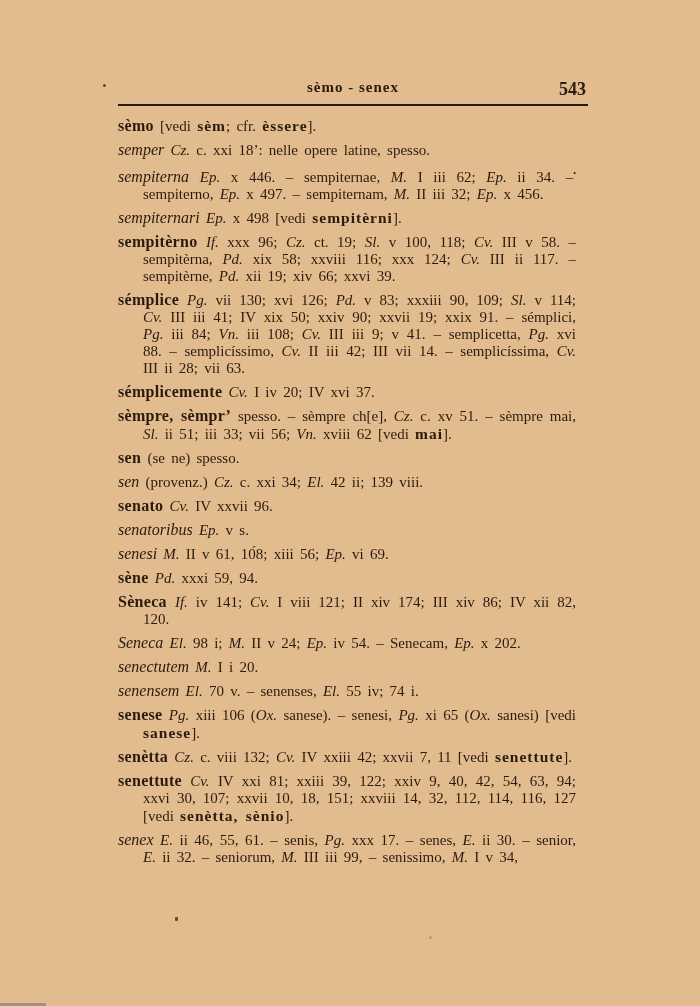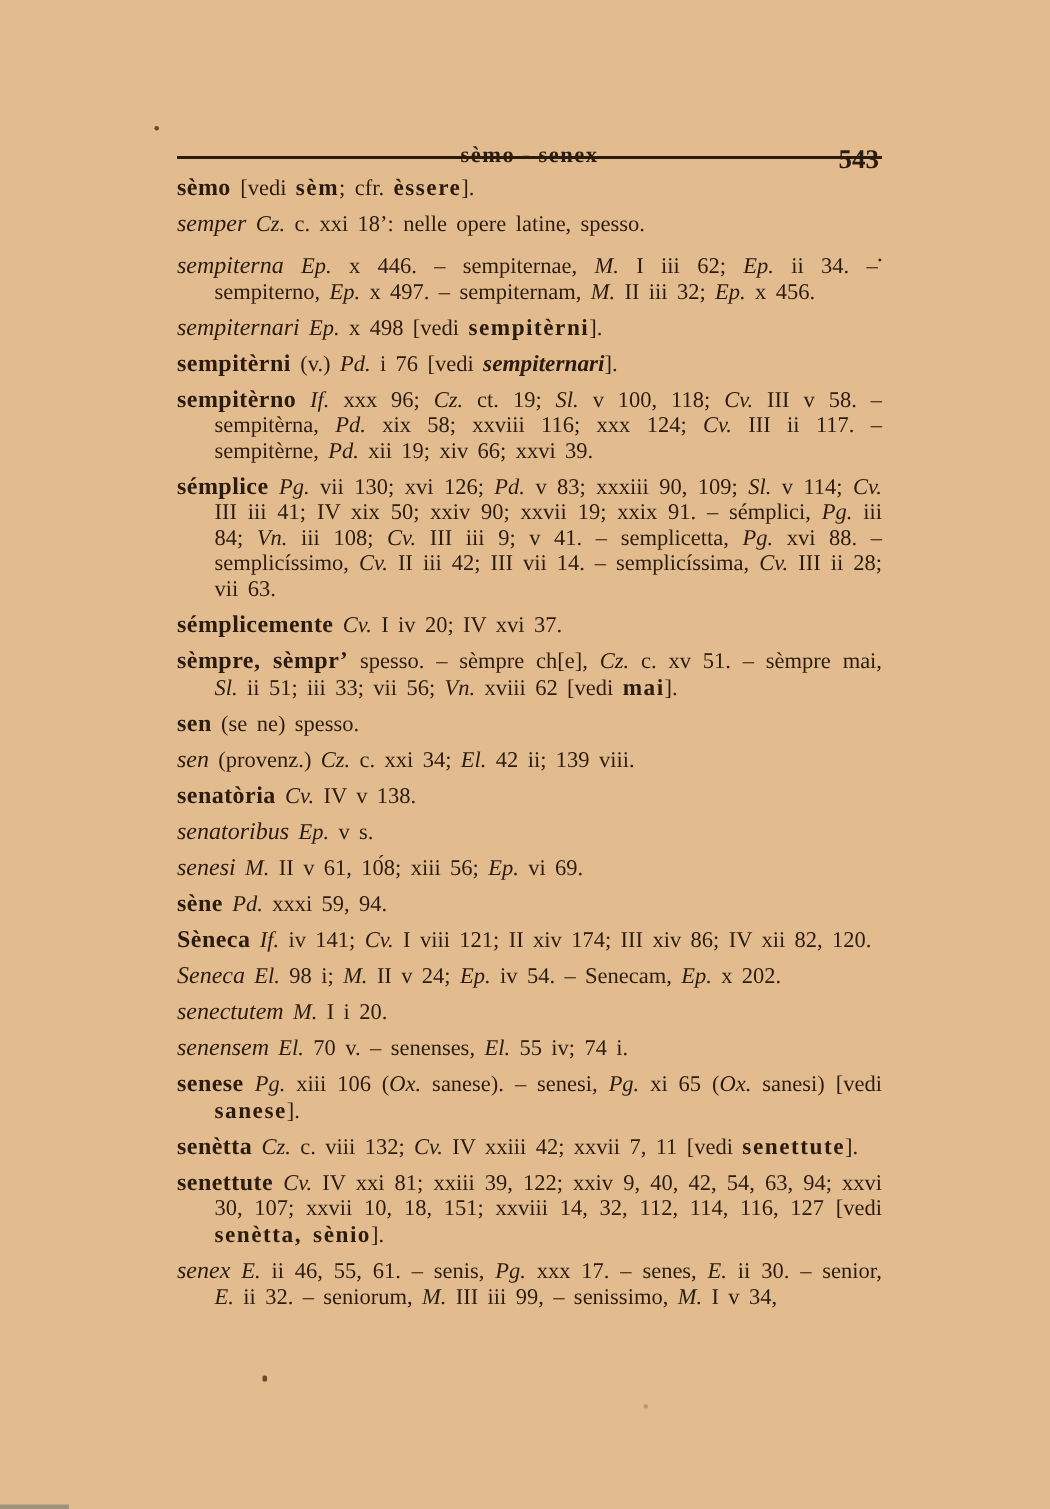--- a/index.html
+++ b/index.html
@@ -10,21 +10,21 @@
   }
   .page {
     position: relative;
     width: 700px; height: 1006px;
     background: var(--paper, #e2bc8f);
     color: var(--ink, #2b1b0e);
     overflow: hidden;
   }
   .running-head {
     position: absolute;
-    top: 96px; left: 118px; width: 470px; height: 20px;
+    top: 79px; left: 118px; width: 470px; height: 20px;
   }
   .head-title {
     position: absolute; left: 0; right: 0; top: 0;
     text-align: center;
     font-weight: bold;
     font-size: 15px;
     letter-spacing: 1px;
   }
   .page-num {
     position: absolute; right: 2px; top: 0;
@@ -34,21 +34,21 @@
   .rule {
     position: absolute;
     top: 104px; left: 118px; width: 470px;
     border-top: 2.5px solid var(--ink, #2b1b0e);
   }
   .entries {
     position: absolute;
     top: 117px; left: 118px; width: 470px;
   }
   p.entry {
-    margin: 0 0 6px 0;
+    margin: 0 12px 6px 0;
     font-size: 15px;
     line-height: 17px;
     text-align: justify;
     padding-left: 25px;
     text-indent: -25px;
     word-spacing: 2.5px;
   }
   .hw  { font-weight: bold; font-size: 16px; letter-spacing: 0.3px; }
   .hwi { font-weight: normal; font-style: italic; font-size: 16px; }
   .bd  { font-weight: bold; font-size: 15.5px; letter-spacing: 1px; }
@@ -76,28 +76,27 @@
   <header class="running-head">
     <span class="head-title">sèmo - senex</span>
     <span class="page-num">543</span>
   </header>
   <div class="rule"></div>
   <main class="entries" id="entries">
       <p class="entry"><span class="hw">sèmo</span><span> [vedi </span><span class="bd">sèm</span><span>; cfr. </span><span class="bd">èssere</span><span>].</span></p>
       <p class="entry"><span class="hwi">semper</span><span> </span><span class="it">Cz.</span><span> c. xxi 18’: nelle opere latine, spesso.</span></p>
       <p class="entry"><span class="hwi">sempiterna</span><span> </span><span class="it">Ep.</span><span> x 446. – sempiternae, </span><span class="it">M.</span><span> I iii 62; </span><span class="it">Ep.</span><span> ii 34. –</span><span class="sup">•</span><span> sempiterno, </span><span class="it">Ep.</span><span> x 497. – sempiternam, </span><span class="it">M.</span><span> II iii 32; </span><span class="it">Ep.</span><span> x 456.</span></p>
       <p class="entry"><span class="hwi">sempiternari</span><span> </span><span class="it">Ep.</span><span> x 498 [vedi </span><span class="bd">sempitèrni</span><span>].</span></p>
-      <p class="entry"><span class="hw">sempitèrni</span><span> (v.) </span><span class="it">Pd.</span><span> i 76 [vedi </span><span class="bdi">sempiternari</span><span>].</span></p>
       <p class="entry"><span class="hw">sempitèrno</span><span> </span><span class="it">If.</span><span> xxx 96; </span><span class="it">Cz.</span><span> ct. 19; </span><span class="it">Sl.</span><span> v 100, 118; </span><span class="it">Cv.</span><span> III v 58. – sempitèrna, </span><span class="it">Pd.</span><span> xix 58; xxviii 116; xxx 124; </span><span class="it">Cv.</span><span> III ii 117. – sempitèrne, </span><span class="it">Pd.</span><span> xii 19; xiv 66; xxvi 39.</span></p>
       <p class="entry"><span class="hw">sémplice</span><span> </span><span class="it">Pg.</span><span> vii 130; xvi 126; </span><span class="it">Pd.</span><span> v 83; xxxiii 90, 109; </span><span class="it">Sl.</span><span> v 114; </span><span class="it">Cv.</span><span> III iii 41; IV xix 50; xxiv 90; xxvii 19; xxix 91. – sémplici, </span><span class="it">Pg.</span><span> iii 84; </span><span class="it">Vn.</span><span> iii 108; </span><span class="it">Cv.</span><span> III iii 9; v 41. – semplicetta, </span><span class="it">Pg.</span><span> xvi 88. – semplicíssimo, </span><span class="it">Cv.</span><span> II iii 42; III vii 14. – semplicíssima, </span><span class="it">Cv.</span><span> III ii 28; vii 63.</span></p>
       <p class="entry"><span class="hw">sémplicemente</span><span> </span><span class="it">Cv.</span><span> I iv 20; IV xvi 37.</span></p>
       <p class="entry"><span class="hw">sèmpre, sèmpr’</span><span> spesso. – sèmpre ch[e], </span><span class="it">Cz.</span><span> c. xv 51. – sèmpre mai, </span><span class="it">Sl.</span><span> ii 51; iii 33; vii 56; </span><span class="it">Vn.</span><span> xviii 62 [vedi </span><span class="bd">mai</span><span>].</span></p>
       <p class="entry"><span class="hw">sen</span><span> (se ne) spesso.</span></p>
       <p class="entry"><span class="hwi">sen</span><span> (provenz.) </span><span class="it">Cz.</span><span> c. xxi 34; </span><span class="it">El.</span><span> 42 ii; 139 viii.</span></p>
-      <p class="entry"><span class="hw">senatòria</span><span> </span><span class="it">Cv.</span><span> IV v 138.</span></p>
+      <p class="entry"><span class="hw">senato</span><span> </span><span class="it">Cv.</span><span> IV xxvii 96.</span></p>
       <p class="entry"><span class="hwi">senatoribus</span><span> </span><span class="it">Ep.</span><span> v s.</span></p>
       <p class="entry"><span class="hwi">senesi</span><span> </span><span class="it">M.</span><span> II v 61, 10́8; xiii 56; </span><span class="it">Ep.</span><span> vi 69.</span></p>
       <p class="entry"><span class="hw">sène</span><span> </span><span class="it">Pd.</span><span> xxxi 59, 94.</span></p>
       <p class="entry"><span class="hw">Sèneca</span><span> </span><span class="it">If.</span><span> iv 141; </span><span class="it">Cv.</span><span> I viii 121; II xiv 174; III xiv 86; IV xii 82, 120.</span></p>
       <p class="entry"><span class="hwi">Seneca</span><span> </span><span class="it">El.</span><span> 98 i; </span><span class="it">M.</span><span> II v 24; </span><span class="it">Ep.</span><span> iv 54. – Senecam, </span><span class="it">Ep.</span><span> x 202.</span></p>
       <p class="entry"><span class="hwi">senectutem</span><span> </span><span class="it">M.</span><span> I i 20.</span></p>
       <p class="entry"><span class="hwi">senensem</span><span> </span><span class="it">El.</span><span> 70 v. – senenses, </span><span class="it">El.</span><span> 55 iv; 74 i.</span></p>
       <p class="entry"><span class="hw">senese</span><span> </span><span class="it">Pg.</span><span> xiii 106 (</span><span class="it">Ox.</span><span> sanese). – senesi, </span><span class="it">Pg.</span><span> xi 65 (</span><span class="it">Ox.</span><span> sanesi) [vedi </span><span class="bd">sanese</span><span>].</span></p>
       <p class="entry"><span class="hw">senètta</span><span> </span><span class="it">Cz.</span><span> c. viii 132; </span><span class="it">Cv.</span><span> IV xxiii 42; xxvii 7, 11 [vedi </span><span class="bd">senettute</span><span>].</span></p>
       <p class="entry"><span class="hw">senettute</span><span> </span><span class="it">Cv.</span><span> IV xxi 81; xxiii 39, 122; xxiv 9, 40, 42, 54, 63, 94; xxvi 30, 107; xxvii 10, 18, 151; xxviii 14, 32, 112, 114, 116, 127 [vedi </span><span class="bd">senètta, sènio</span><span>].</span></p>

